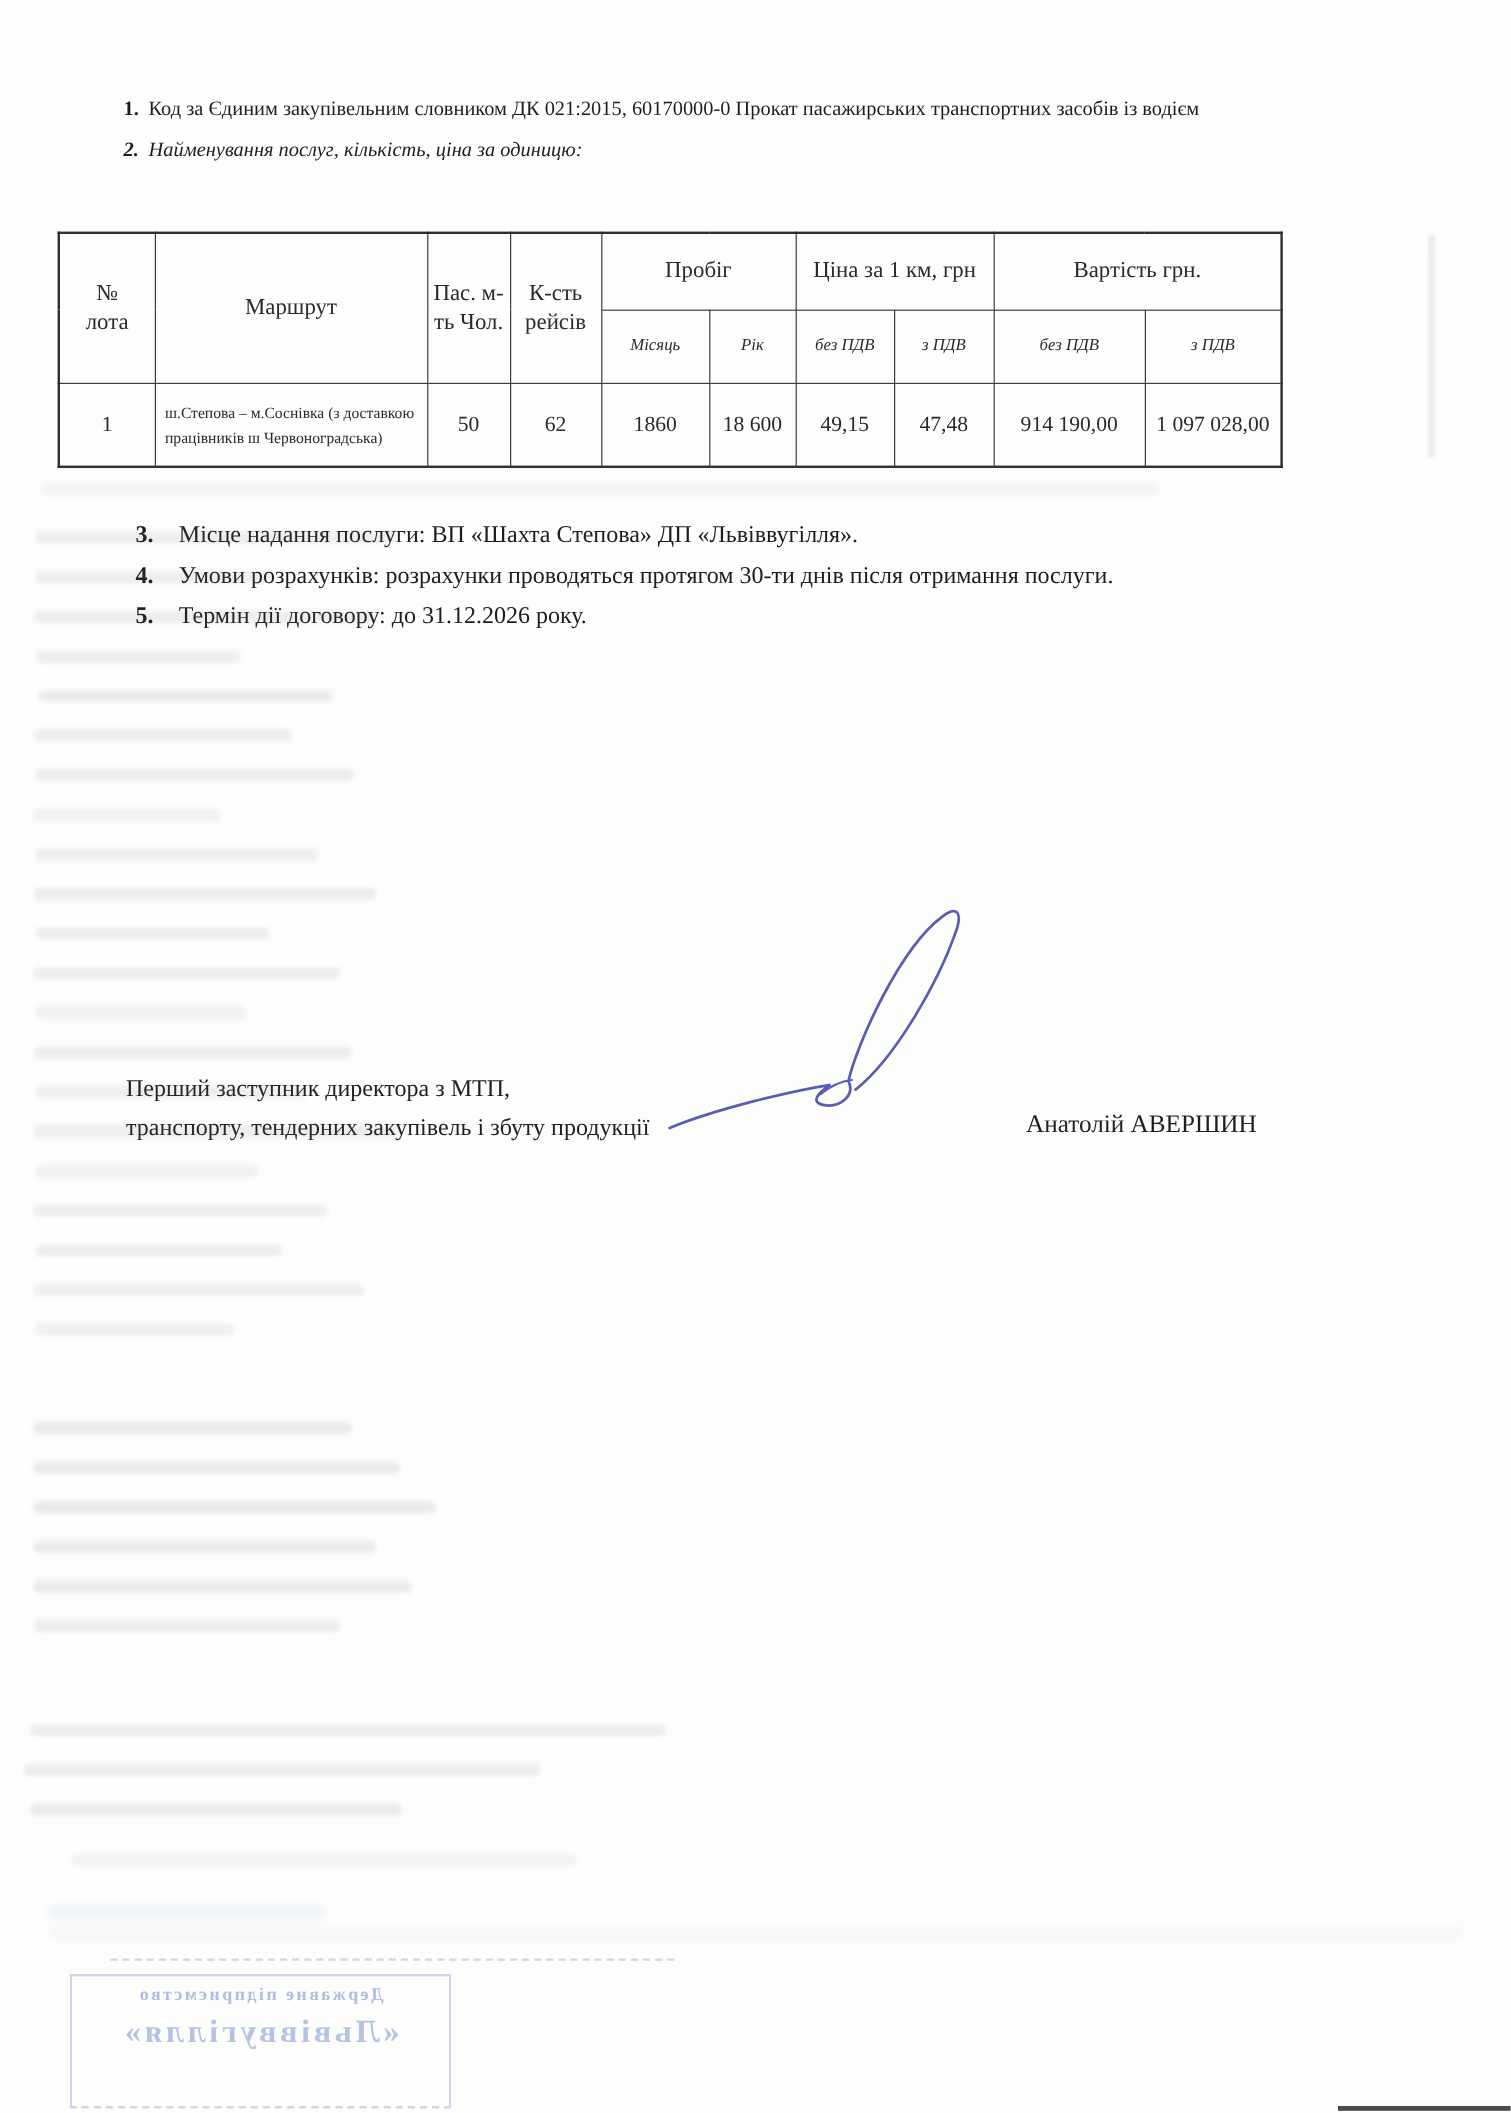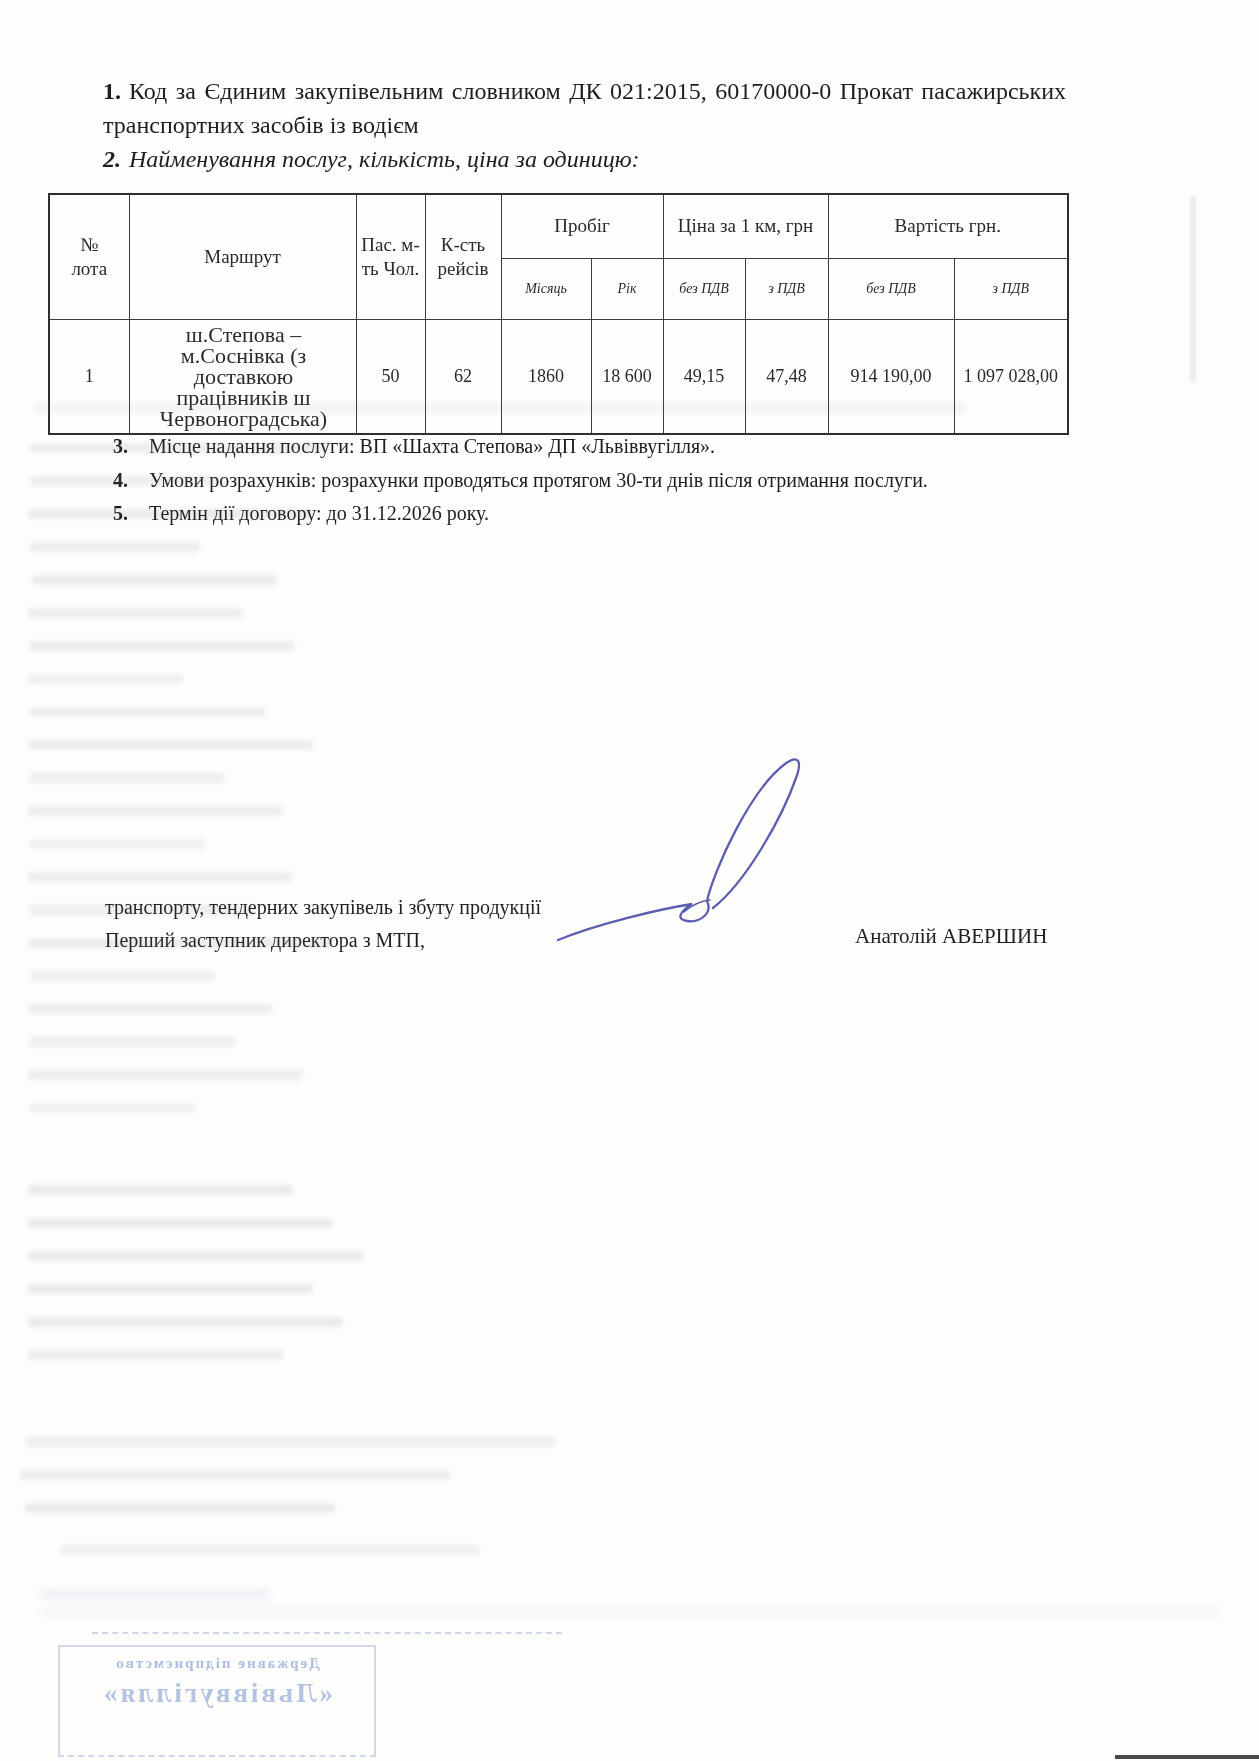--- a/index.html
+++ b/index.html
@@ -6,35 +6,35 @@
   body{
     width:1259px;height:1761px;position:relative;overflow:hidden;
     background:#fdfdfc;
     font-family:"Liberation Serif","DejaVu Serif",serif;
     color:#222;
   }
   .abs{position:absolute;}
 
   
   #intro{left:103px;top:74px;width:963px;}
-  .para{font-size:24px;line-height:34px;text-align:justify;margin:0;color:#1d1d1d;}
+  .para{font-size:17px;line-height:34px;text-align:justify;margin:0;color:#1d1d1d;}
   .para.short{text-align:left;font-style:italic;}
   .num{font-weight:bold;padding-right:8px;}
 
   
   #lot-table{left:48px;top:193px;}
   table{border-collapse:collapse;table-layout:fixed;width:1019px;background:transparent;}
   td,th{border:1px solid #3c3c3c;font-weight:normal;vertical-align:middle;
         text-align:center;padding:2px 4px;color:#2a2a2a;overflow:hidden;}
   table{border:2px solid #2f2f2f;}
   .hdr{font-size:19px;line-height:24px;}
   .subhdr{font-style:italic;font-size:14px;height:56px;}
   .r1{height:64px;}
   .r3{height:70px;}
-  td.route{ text-align:center;font-size:22px;line-height:21px;padding:4px 6px 4px 8px;}
+  td.route{ text-align:left;font-size:13px;line-height:21px;padding:4px 6px 4px 8px;}
   td.val{font-size:18px;}
   th.lot-h{padding:2px 14px;}
 
   
   #terms{left:113px;top:430px;width:1020px;}
   .term{font-size:20px;line-height:33.5px;white-space:nowrap;color:#1d1d1d;}
   .term .num{display:inline-block;min-width:34px;padding-right:2px;}
 
   
   .sig-line{font-size:20px;line-height:33px;color:#1f1f1f;white-space:nowrap;}
@@ -116,22 +116,22 @@
     </table>
 </div>
 
 <div id="terms" class="abs">
   <div class="term"><span class="num">3.</span><span>Місце надання послуги: ВП «Шахта Степова» ДП «Львіввугілля».</span></div>
   <div class="term"><span class="num">4.</span><span>Умови розрахунків: розрахунки проводяться  протягом 30-ти днів після отримання послуги.</span></div>
   <div class="term"><span class="num">5.</span><span>Термін дії договору: до 31.12.2026 року.</span></div>
 </div>
 
 <div id="sig-title" class="abs">
+  <div class="sig-line">Перший заступник директора з МТП,</div>
   <div class="sig-line">транспорту, тендерних закупівель і збуту продукції</div>
-  <div class="sig-line">Перший заступник директора з МТП,</div>
 </div>
 <div id="sig-name" class="abs">Анатолій АВЕРШИН</div>
 
 <svg id="sig-ink" class="abs" viewBox="0 0 280 200">
   <path d="M16,188 C55,172 118,157 150,152 C139,159 133,167 145,169 C158,171 171,161 165,149
            C172,118 208,38 243,12 C255,3 261,7 254,26 C240,66 204,130 171,156" fill="none" stroke="#5a5db0" stroke-width="2.3" stroke-linecap="round"></path>
   <path d="M142,160 C150,153 158,149 168,148" fill="none" stroke="#5a5db0" stroke-width="1.6" stroke-linecap="round"></path>
 </svg>
 
 <div id="streak" class="abs"></div>

